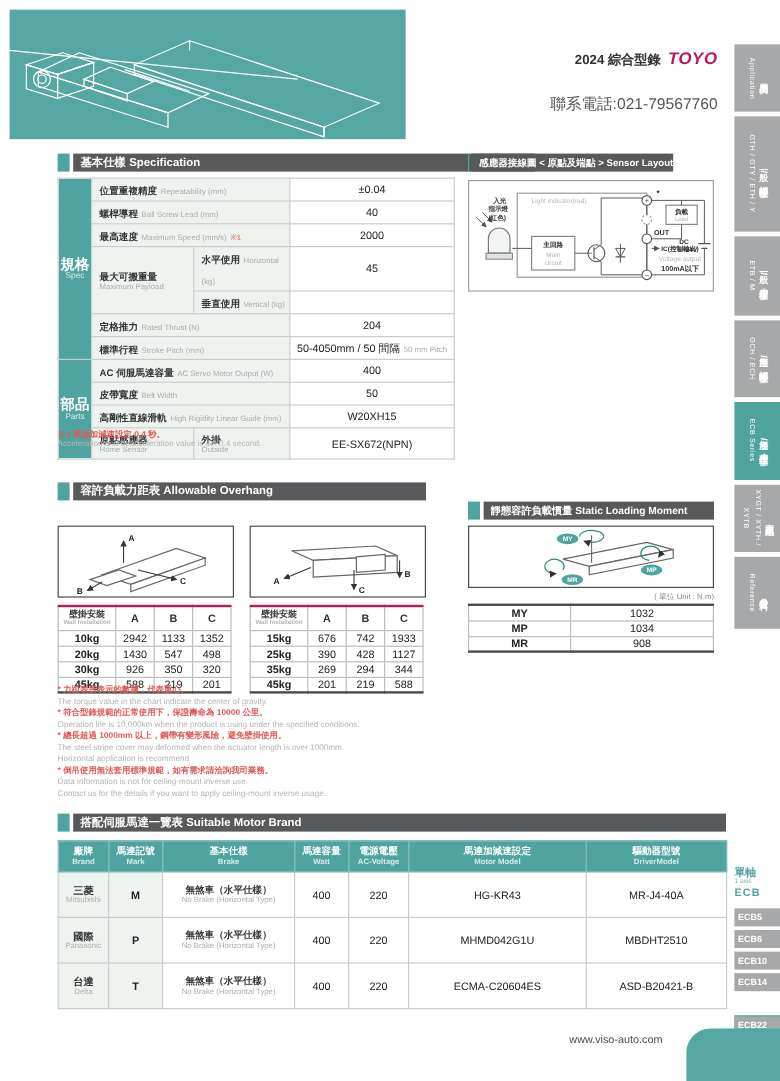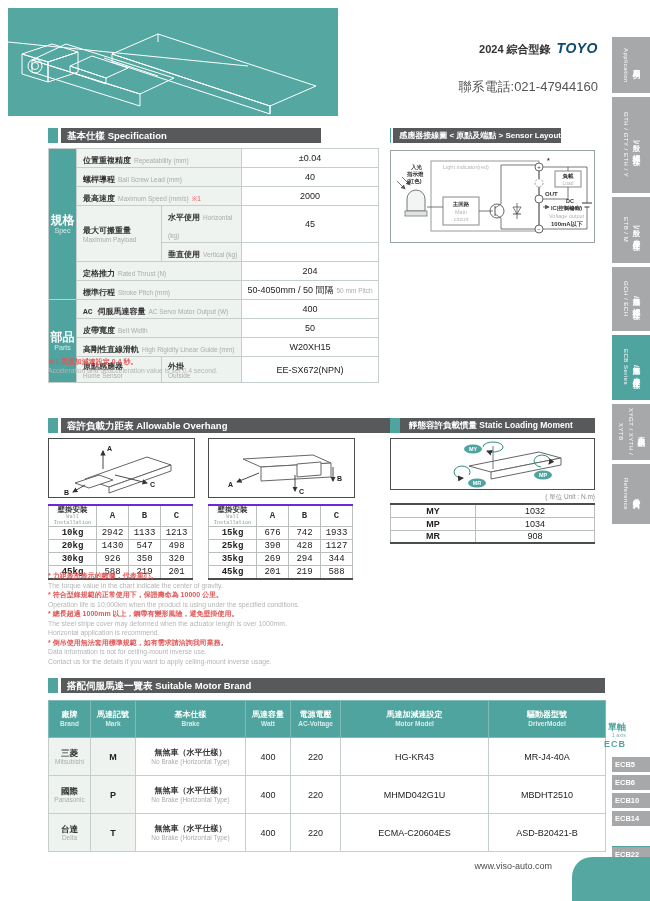--- a/index.html
+++ b/index.html
@@ -3,30 +3,30 @@
 <meta charset="utf-8">
 <style>
   * { margin:0; padding:0; box-sizing:border-box; }
   html,body { background:#fff; }
   body { width:650px; height:901px; position:relative; font-family:"Liberation Sans",sans-serif; overflow:hidden; }
   .abs { position:absolute; }
 
   
   .hero { left:8px; top:8px; width:330px; height:108px; background:#55a8a2; }
   .cat-line { top:40px; right:52px; text-align:right; font-size:11px; font-weight:bold; color:#333; }
-  .cat-line .logo { font-style:italic; font-size:14px; letter-spacing:0.5px; color:#0c4a6e; margin-left:6px; }
+  .cat-line .logo { font-style:italic; font-size:14px; letter-spacing:0.5px; color:#be185d; margin-left:6px; }
   .phone { top:78px; right:52px; text-align:right; font-size:13px; color:#555; }
 
   
   .sec-hdr { height:15px; display:flex; }
   .sec-hdr .sq { width:10px; background:#4fa49f; margin-right:3px; }
   .sec-hdr .bar { flex:1; background:#58595b; color:#fff; font-size:9.5px; font-weight:bold; line-height:15px; padding-left:6px; white-space:nowrap; }
 
   
-  .zh { font-weight:bold; font-size:8px; color:#333;font-family:Liberation Mono, monospace; }
+  .zh { font-weight:bold; font-size:8px; color:#333; }
   .en { font-size:6.5px; color:#a9adaa; margin-left:3px; font-weight:normal; }
 
   
   table { border-collapse:collapse; table-layout:fixed; }
   .spec-tbl { width:330px; border:1.5px solid #4a4d4c; }
   .spec-tbl td { border:1px solid #c6cecb; overflow:hidden; }
   .spec-tbl tr { height:18px; }
   .spec-tbl tr.tall { height:26px; }
   td.lbl { background:#eef3f0; padding-left:6px; }
   td.val { text-align:center; font-size:9px; color:#222; background:#fff; }
@@ -36,56 +36,56 @@
   .red { color:#e05858; }
   .diag { background:linear-gradient(to top right, #fff 49.4%, #9aa5a1 49.4%, #9aa5a1 50.6%, #fff 50.6%); }
   .val-sub { font-size:6.5px; color:#a9adaa; margin-left:3px; }
   .fnote-zh { font-size:7px; font-weight:bold; color:#e05858; }
   .fnote-en { font-size:6.8px; color:#b3b6b4; }
 
   
   .diag-box { background:#fff; border:1.5px solid #4a4d4c; }
 
   
-  .oh-tbl { width:144px; border-top:2px solid #6d28d9; border-bottom:2px solid #4a4d4c;font-family:Liberation Mono, monospace; }
+  .oh-tbl { width:144px; border-top:2px solid #be185d; border-bottom:2px solid #4a4d4c; }
   .oh-tbl th, .oh-tbl td { border:1px solid #b9bfbc; text-align:center; }
   .oh-tbl th { height:20px; background:#fff; }
   .oh-tbl td { height:13px; font-size:9px; color:#222; }
   .oh-tbl td.kg { font-weight:bold; }
   .oh-th-zh { font-size:7.5px; font-weight:bold; color:#333; display:block; line-height:8px; }
   .oh-th-en { font-size:5.2px; color:#b3b6b4; display:block; line-height:6px; }
   .oh-abc { font-size:9px; font-weight:bold; color:#333; }
 
   .note-zh { font-size:7px; font-weight:bold; color:#e05858; line-height:9.5px; }
   .note-en { font-size:6.8px; color:#b3b6b4; line-height:9.5px; }
 
   
   .mo-tbl { width:205px; border-top:2px solid #4a4d4c; border-bottom:2px solid #4a4d4c; }
   .mo-tbl td { border:1px solid #b9bfbc; height:13px; text-align:center; font-size:9px; color:#222; }
   .mo-tbl td.mlab { font-weight:bold; width:85px; }
   .unit-txt { font-size:6.5px; color:#8a8d8b; text-align:right; }
 
   
   .mt-tbl { width:557px; border:1.5px solid #4a4d4c; }
-  .mt-tbl th { background:#4fa49f; border:1px solid #7fbcb7; height:37px; text-align:center; }
+  .mt-tbl th { background:#4fa49f; border:1px solid #7fbcb7; height:26px; text-align:center; }
   .mt-th-zh { display:block; font-size:8px; font-weight:bold; color:#fff; line-height:10px; }
   .mt-th-en { display:block; font-size:6.5px; color:#d8ecea; line-height:8px; }
   .mt-tbl td { border:1px solid #c6cecb; height:38px; text-align:center; font-size:9px; color:#222; background:#fff; }
   .mt-tbl td.tint { background:#eef3f0; }
   .mt-zh { display:block; font-size:8.5px; font-weight:bold; color:#333; line-height:10px; }
   .mt-en { display:block; font-size:6.5px; color:#a9adaa; line-height:8px; }
 
   
   .side-tab { left:612px; width:38px; background:#a7a8aa; color:#fff; display:flex; align-items:center; justify-content:center; cursor:pointer; }
   .side-tab.active { background:#4fa49f; }
   .vwrap { writing-mode:vertical-rl; text-align:center; }
   .tab-zh { font-size:7.5px; font-weight:bold; letter-spacing:1px; line-height:10px; }
   .tab-en { font-size:6px; letter-spacing:0.5px; line-height:10px; }
 
-  .ecb-title { left:588px; top:722px; width:38px; text-align:right; }
+  .ecb-title { left:612px; top:722px; width:38px; text-align:left; }
   .ecb-t-zh { font-size:9px; font-weight:bold; color:#4fa49f; line-height:10px; }
   .ecb-t-sub { font-size:5.5px; color:#7fb5b1; line-height:7px; }
   .ecb-t-code { font-size:9px; font-weight:bold; color:#4fa49f; letter-spacing:1px; line-height:11px; }
   .ecb-item { left:612px; width:38px; height:15px; background:#a7a8aa; color:#fff; font-size:7.5px; font-weight:bold; line-height:15px; padding-left:3px; cursor:pointer; }
   .ecb-item.active { background:#4fa49f; }
 
   .corner { right:0; bottom:0; width:78px; height:44px; background:#55a8a2; border-top-left-radius:20px; }
   .site-url { right:98px; top:861px; font-size:9px; color:#4a4d4c; }
 
   svg text { font-family:"Liberation Sans",sans-serif; }
@@ -115,23 +115,23 @@
       <circle cx="27" cy="58" r="7"></circle>
       <circle cx="27" cy="58" r="3.5"></circle>
       <line x1="96" y1="50" x2="150" y2="68"></line>
     </g>
   </svg>
 </div>
 
 <div class="abs cat-line">
   <span>2024 綜合型錄</span><span class="logo">TOYO</span>
 </div>
-<div class="abs phone">聯系電話:021-47944160</div>
-
-<div class="abs sec-hdr" style="left:48px; top:128px; width:273px;">
+<div class="abs phone">聯系電話:021-79567760</div>
+
+<div class="abs sec-hdr" style="left:48px; top:128px; width:398px;">
   <div class="sq"></div>
   <div class="bar">基本仕樣 Specification</div>
 </div>
 
 <table class="abs spec-tbl" style="left:48px; top:148px;">
   <colgroup>
       <col style="width:28px">
       <col style="width:85px">
       <col style="width:80px">
       <col style="width:137px">
@@ -285,21 +285,21 @@
     <text x="183" y="52" font-size="5.5" fill="#333" font-weight="bold" text-anchor="end">DC</text>
     <text x="190" y="59" font-size="5.5" fill="#333" font-weight="bold" text-anchor="end">5~24V</text>
 
     <line x1="152" y1="56" x2="158" y2="56" stroke="#555" stroke-width="0.8" marker-end="url(#ah)"></line>
     <text x="160" y="58.5" font-size="5.5" fill="#333" font-weight="bold">IC(控制輸出)</text>
     <text x="158" y="66.5" font-size="5.5" fill="#b3b6b4">Voltage output</text>
     <text x="160" y="74.5" font-size="6" fill="#333" font-weight="bold">100mA以下</text>
   </svg>
 </div>
 
-<div class="abs sec-hdr" style="left:48px; top:418px; width:363px;justify-content:center;">
+<div class="abs sec-hdr" style="left:48px; top:402px; width:307px;justify-content:center;">
   <div class="sq"></div>
   <div class="bar">容許負載力距表 Allowable Overhang</div>
 </div>
 
 <div class="abs diag-box" style="left:48px; top:438px; width:147px; height:60px;">
   <svg width="144" height="57" viewBox="0 0 144 57">
     <defs>
         <marker id="ah2" markerWidth="6" markerHeight="6" refX="5" refY="3" orient="auto">
           <path d="M0,0 L6,3 L0,6 z" fill="#333"></path>
         </marker>
@@ -344,21 +344,21 @@
           <span class="oh-th-en">Wall Installation</span>
         </th>
     <th class="oh-abc">A</th>
     <th class="oh-abc">B</th>
     <th class="oh-abc">C</th>
   </tr>
   <tr>
         <td class="kg">10kg</td>
         <td>2942</td>
         <td>1133</td>
-        <td>1213</td>
+        <td>1352</td>
       </tr>
   <tr>
         <td class="kg">20kg</td>
         <td>1430</td>
         <td>547</td>
         <td>498</td>
       </tr>
   <tr>
         <td class="kg">30kg</td>
         <td>926</td>

